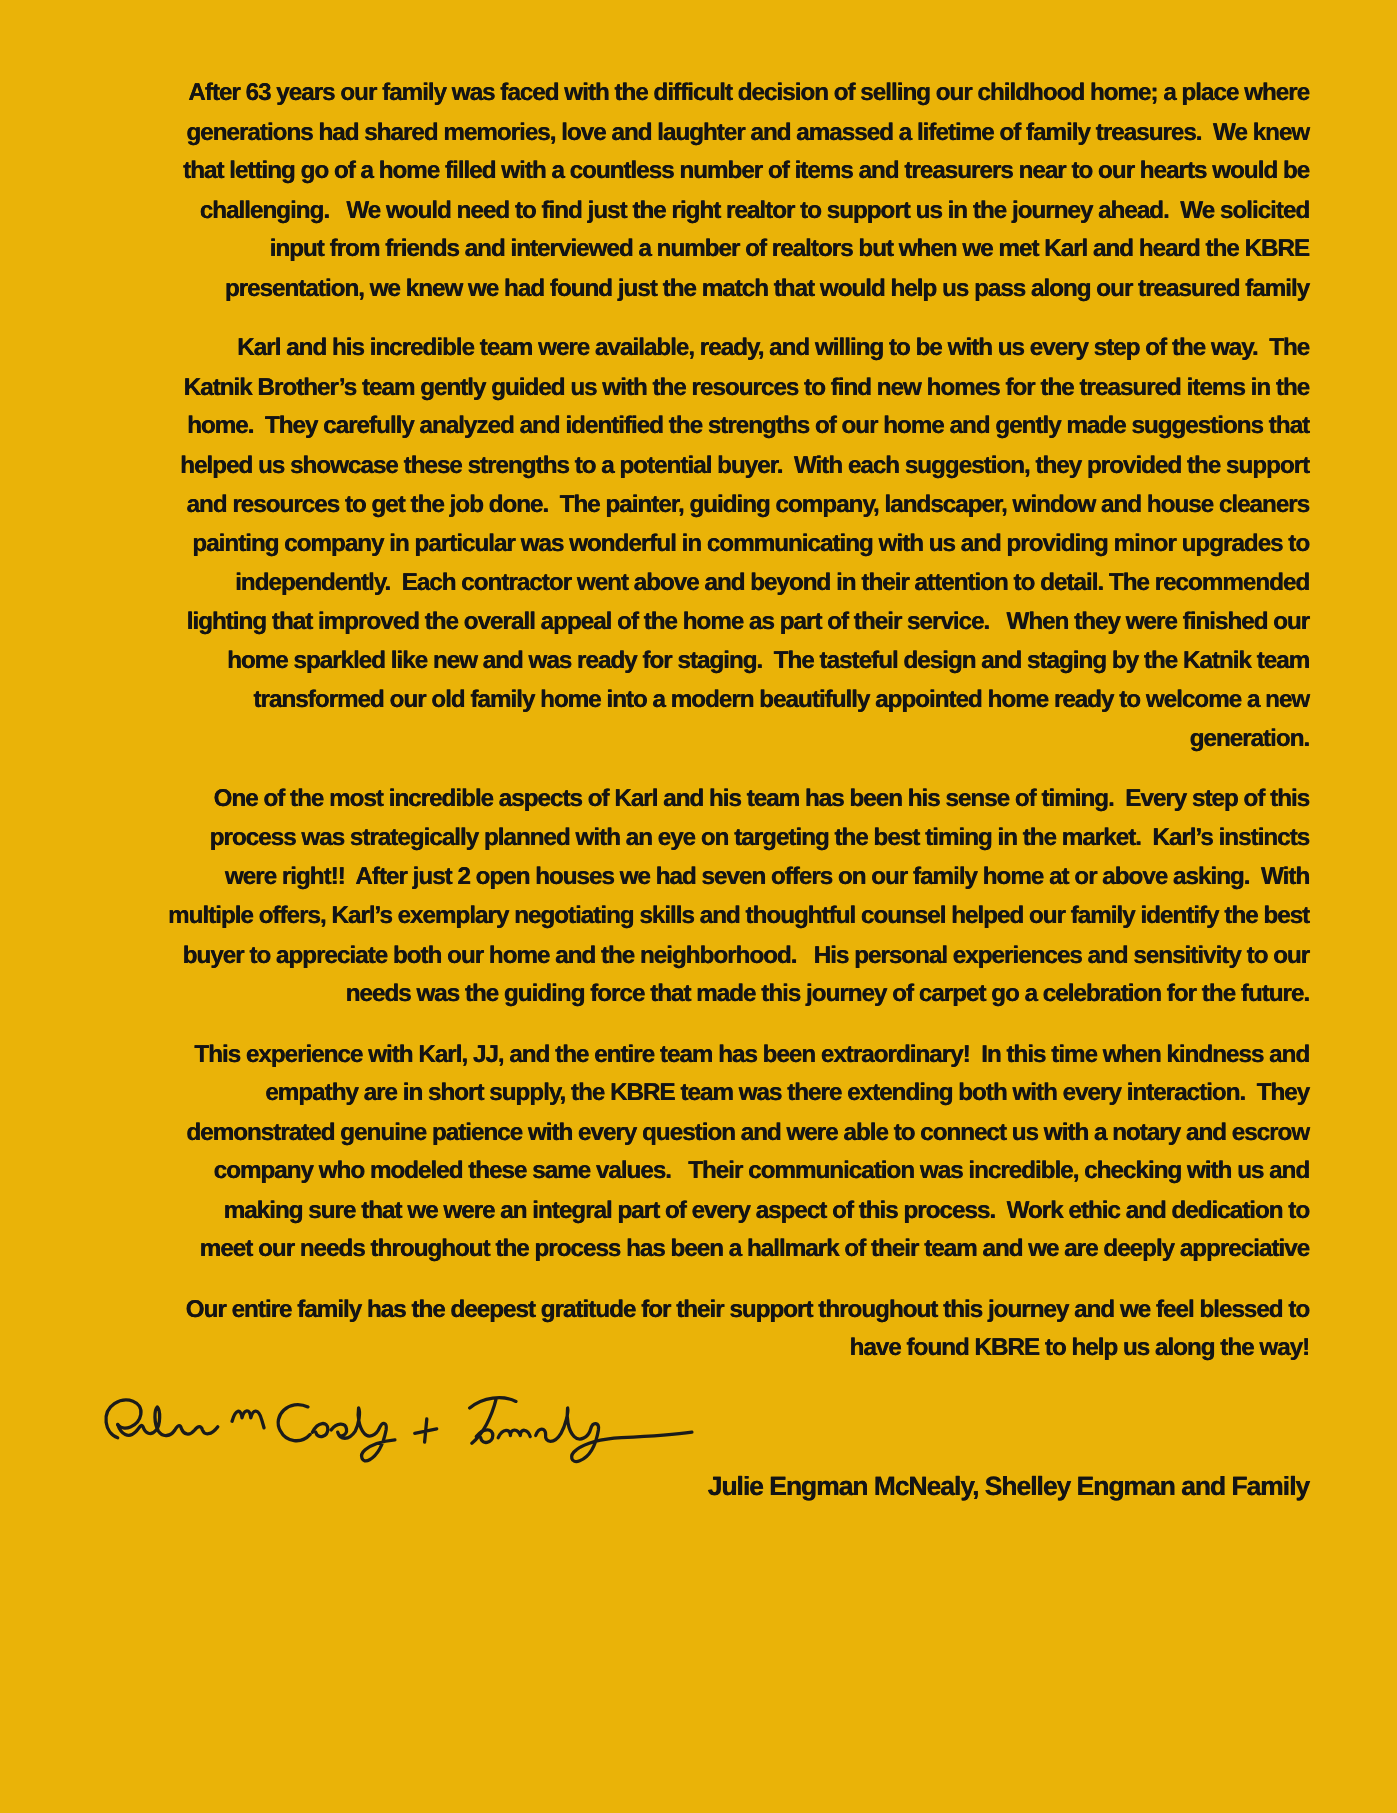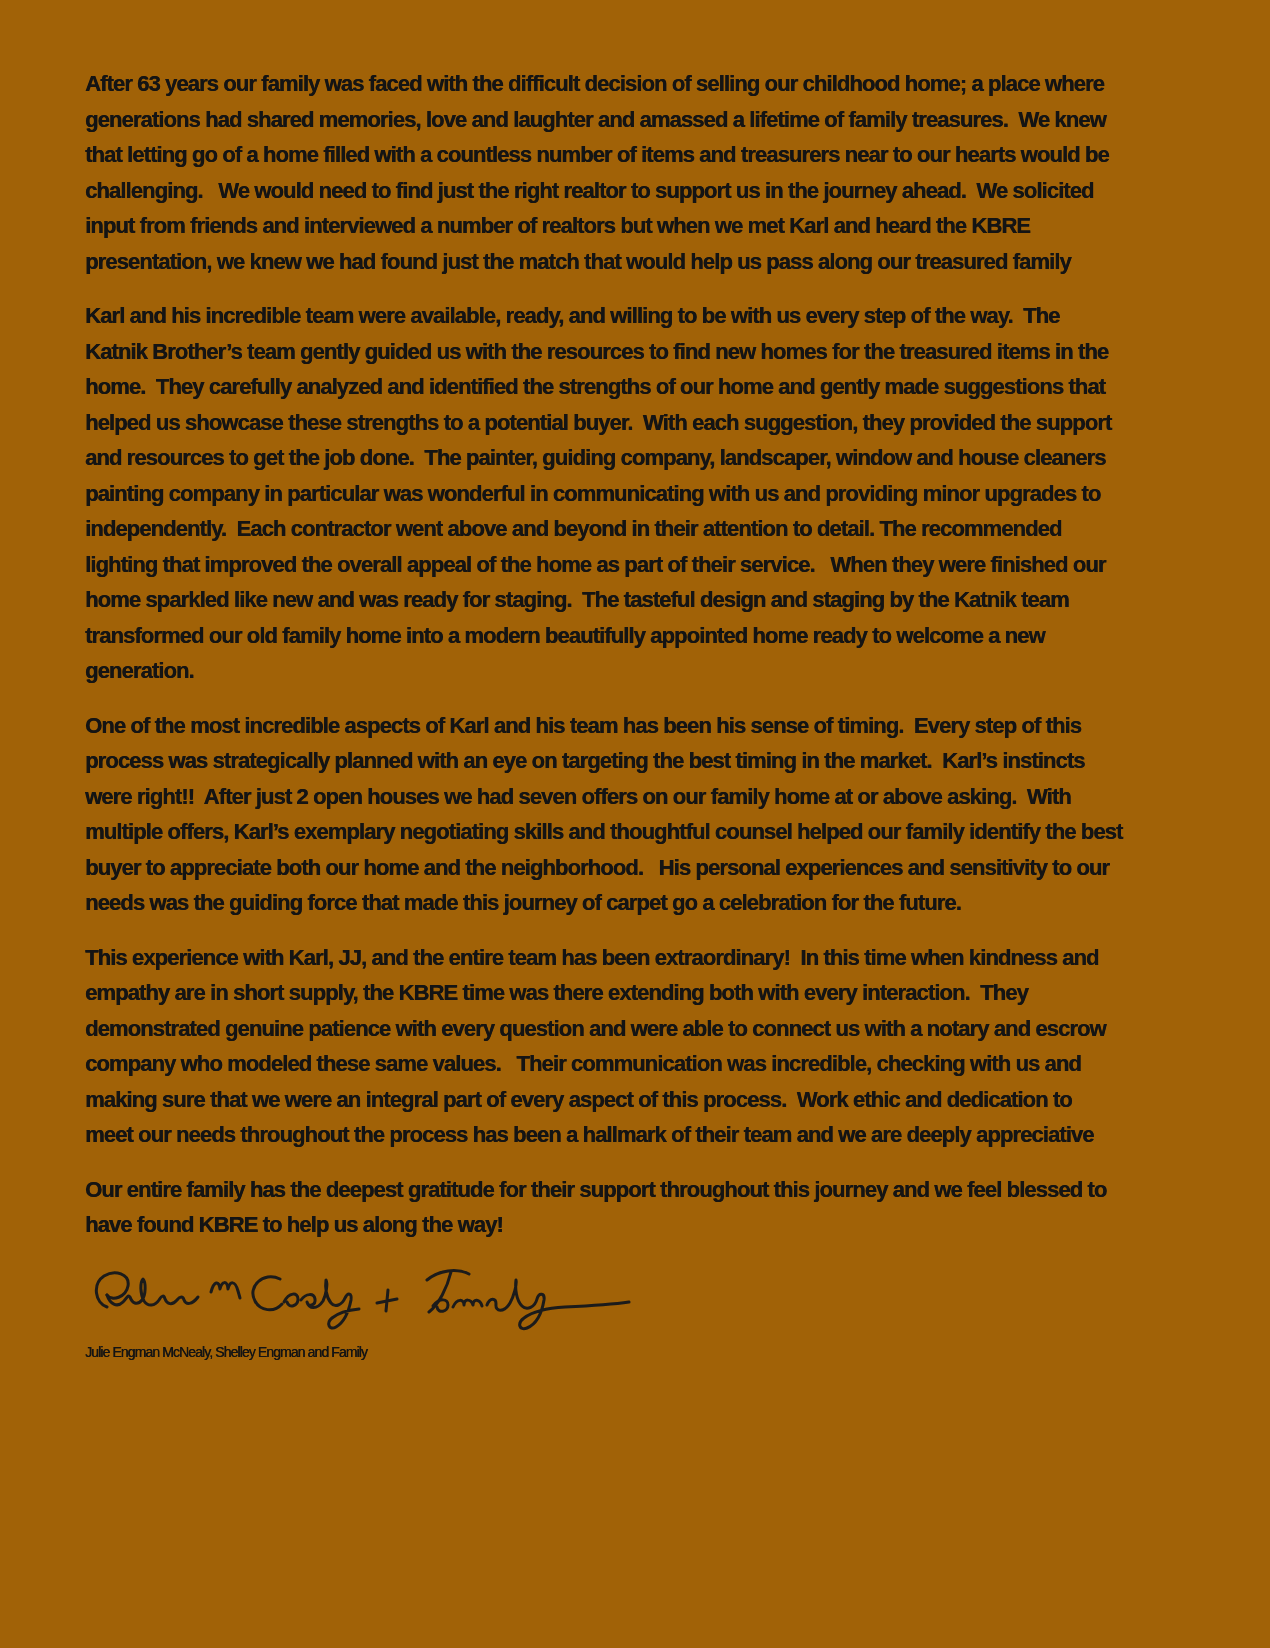--- a/index.html
+++ b/index.html
@@ -4,24 +4,25 @@
 <style>
   html, body {
     margin: 0;
     padding: 0;
     background: #ffffff;
   }
   .page {
     position: relative;
     width: 1270px;
     height: 1648px;
-    background: #a16207;
+    background: #eab308;
     overflow: hidden;
     font-family: "Liberation Sans", sans-serif;
     color: #141414;
+    text-align: right;
   }
   .letter {
     position: absolute;
     left: 85px;
     top: 66px;
     width: 1105px;
   }
   .para {
     margin: 0 0 19px 0;
   }
@@ -35,22 +36,22 @@
   }
   .signature-wrap {
     margin: 4px 0 0 2px;
     height: 70px;
   }
   .signature-wrap svg {
     display: block;
   }
   .signer-names {
     margin-top: 4px;
-    font-size: 14px;
-    font-weight: 400;
+    font-size: 24px;
+    font-weight: 700;
     line-height: 32px;
     letter-spacing: -0.9px;
     white-space: pre;
     text-shadow: 0.4px 0 0 currentColor;
   }
 </style>
 </head>
 <body>
 
 <div class="page">
@@ -80,21 +81,21 @@
     <div class="para">
         <div class="line">One of the most incredible aspects of Karl and his team has been his sense of timing.  Every step of this</div>
         <div class="line">process was strategically planned with an eye on targeting the best timing in the market.  Karl’s instincts</div>
         <div class="line">were right!!  After just 2 open houses we had seven offers on our family home at or above asking.  With</div>
         <div class="line">multiple offers, Karl’s exemplary negotiating skills and thoughtful counsel helped our family identify the best</div>
         <div class="line">buyer to appreciate both our home and the neighborhood.   His personal experiences and sensitivity to our</div>
         <div class="line">needs was the guiding force that made this journey of carpet go a celebration for the future.</div>
       </div>
     <div class="para">
         <div class="line">This experience with Karl, JJ, and the entire team has been extraordinary!  In this time when kindness and</div>
-        <div class="line">empathy are in short supply, the KBRE time was there extending both with every interaction.  They</div>
+        <div class="line">empathy are in short supply, the KBRE team was there extending both with every interaction.  They</div>
         <div class="line">demonstrated genuine patience with every question and were able to connect us with a notary and escrow</div>
         <div class="line">company who modeled these same values.   Their communication was incredible, checking with us and</div>
         <div class="line">making sure that we were an integral part of every aspect of this process.  Work ethic and dedication to</div>
         <div class="line">meet our needs throughout the process has been a hallmark of their team and we are deeply appreciative</div>
       </div>
     <div class="para">
         <div class="line">Our entire family has the deepest gratitude for their support throughout this journey and we feel blessed to</div>
         <div class="line">have found KBRE to help us along the way!</div>
       </div>
 

